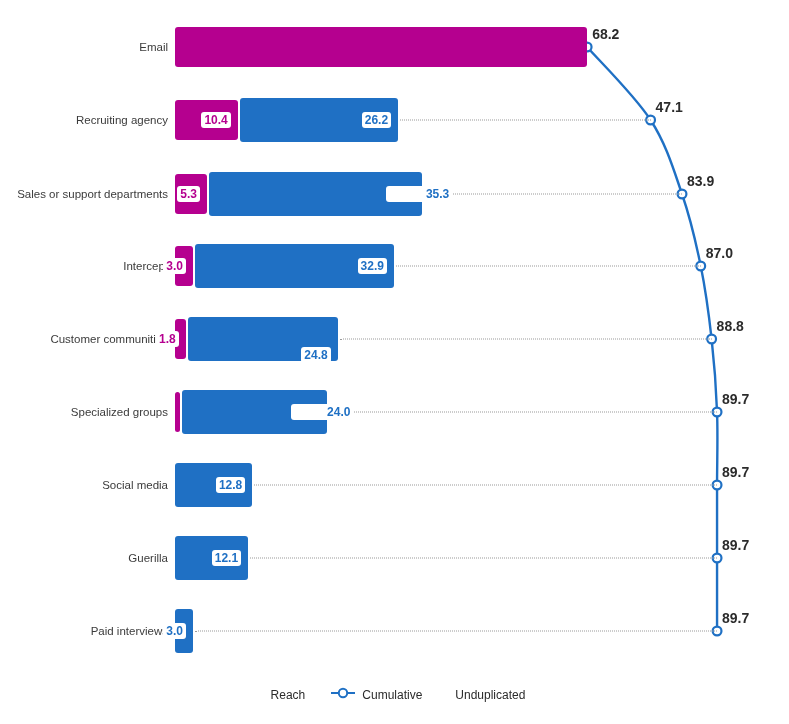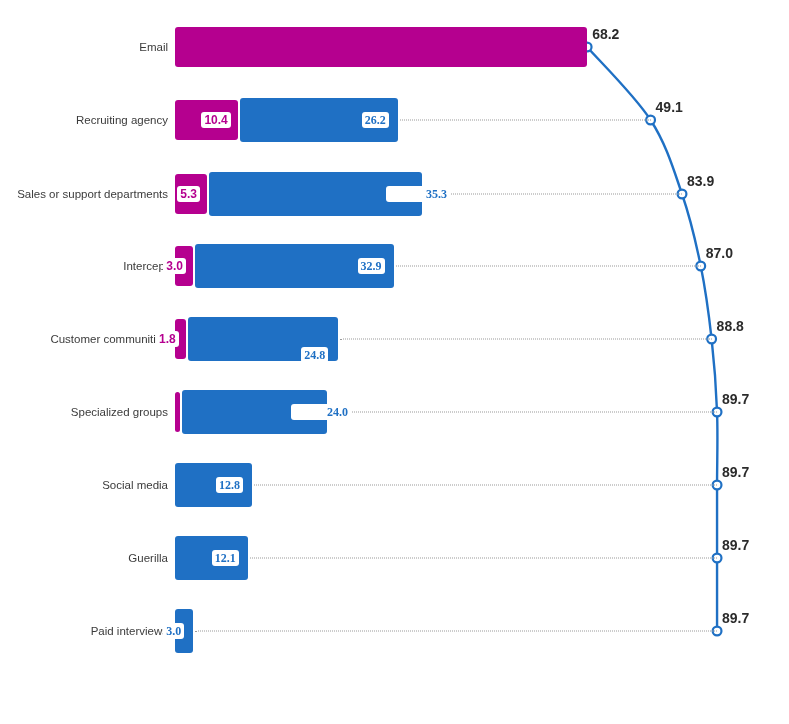--- a/index.html
+++ b/index.html
@@ -65,21 +65,21 @@
     transform: translateY(-50%);
     background: #ffffff;
     border-radius: 3px;
     font-size: 12px;
     font-weight: bold;
     line-height: 14px;
     padding: 1px 3px 1px 3px;
     white-space: nowrap;
     z-index: 5;
   }
-  .vlabel.reach-lab       { color: #1f70c4; font-family: Liberation Serif, serif; }
+  .vlabel.reach-lab       { color: #1f70c4; }
   .vlabel.unduplicated-lab{ color: #b5008f; }
 
   
   .cum-label {
     position: absolute;
     font-size: 14px;
     font-weight: bold;
     color: #2b2b2b;
     line-height: 13px;
     white-space: nowrap;
@@ -170,23 +170,50 @@
       <div class="cat-label" style="top: 194px;">Sales or support departments</div>
       <div class="cat-label" style="top: 266px;">Intercept</div>
       <div class="cat-label" style="top: 339px;">Customer communities</div>
       <div class="cat-label" style="top: 412px;">Specialized groups</div>
       <div class="cat-label" style="top: 485px;">Social media</div>
       <div class="cat-label" style="top: 558px;">Guerilla</div>
       <div class="cat-label" style="top: 631px;">Paid interviews</div>
     </div>
   <div id="cumlabels-layer">
       <div class="cum-label" style="left: 592.133px; top: 28px;">68.2</div>
-      <div class="cum-label" style="left: 655.584px; top: 101px;">49.1</div>
+      <div class="cum-label" style="left: 655.584px; top: 101px;">47.1</div>
       <div class="cum-label" style="left: 687.008px; top: 175px;">83.9</div>
       <div class="cum-label" style="left: 705.741px; top: 247px;">87.0</div>
       <div class="cum-label" style="left: 716.618px; top: 320px;">88.8</div>
       <div class="cum-label" style="left: 722.057px; top: 393px;">89.7</div>
       <div class="cum-label" style="left: 722.057px; top: 466px;">89.7</div>
       <div class="cum-label" style="left: 722.057px; top: 539px;">89.7</div>
       <div class="cum-label" style="left: 722.057px; top: 612px;">89.7</div>
     </div>
 
+  <div id="legend">
+
+    <div class="legend-item">
+      <span class="legend-swatch">
+        <span class="dot blue"></span>
+      </span>
+      <span class="legend-text">Reach</span>
+    </div>
+
+    <div class="legend-item">
+      <span class="legend-swatch">
+        <svg width="24" height="14" viewBox="0 0 24 14">
+          <line x1="0" y1="7" x2="24" y2="7" stroke="#1f70c4" stroke-width="2"></line>
+          <circle cx="12" cy="7" r="4.2" fill="#ffffff" stroke="#1f70c4" stroke-width="2"></circle>
+        </svg>
+      </span>
+      <span class="legend-text">Cumulative</span>
+    </div>
+
+    <div class="legend-item">
+      <span class="legend-swatch">
+        <span class="dot magenta"></span>
+      </span>
+      <span class="legend-text">Unduplicated</span>
+    </div>
+
+  </div>
 </div>
 
 </body></html>

